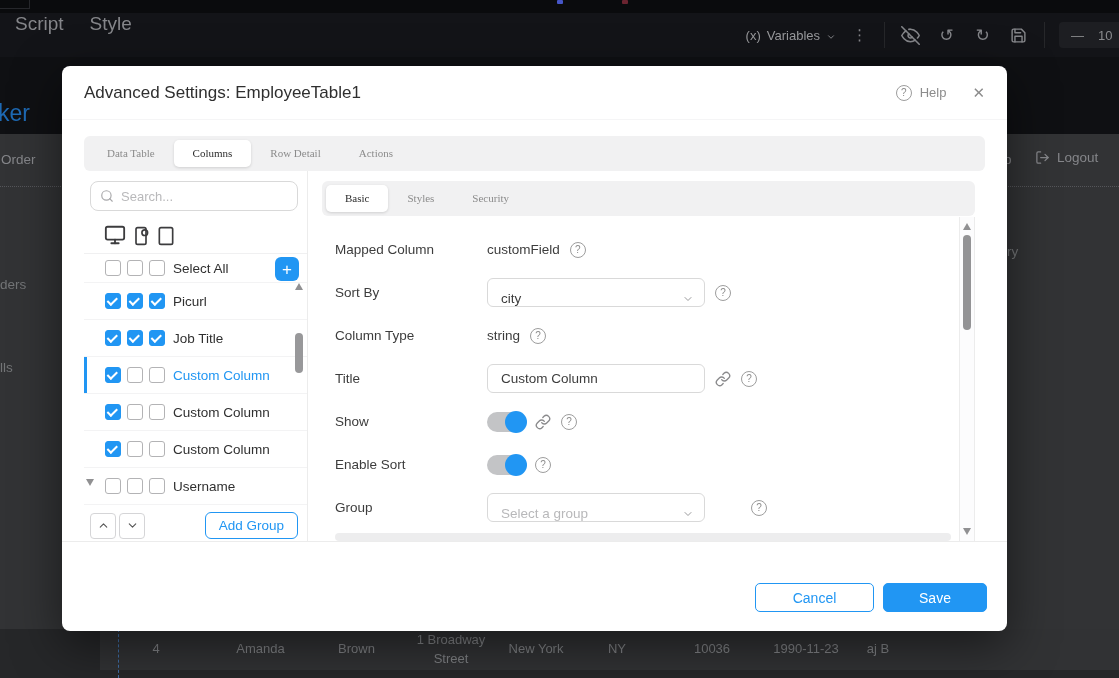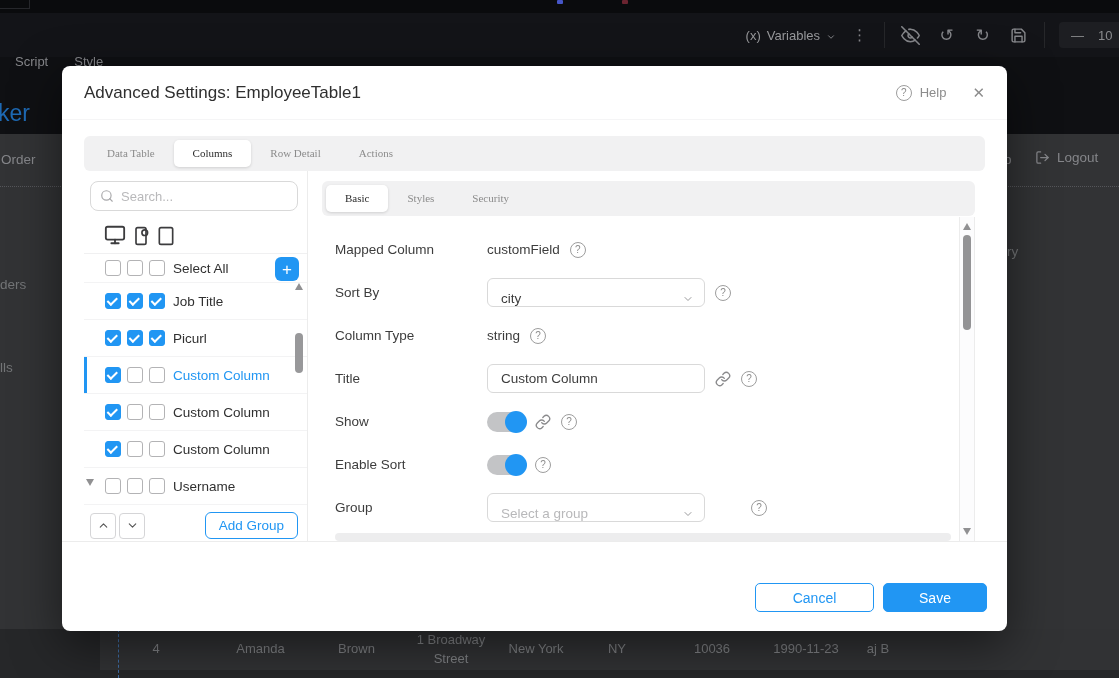--- a/index.html
+++ b/index.html
@@ -7,22 +7,22 @@
   body { margin:0; background:#000; }
   .stage { position:relative; width:1119px; height:678px; overflow:hidden;
            background:#323335; font-family:"Liberation Sans", sans-serif; }
 
   
   .topstrip { position:absolute; top:0; left:0; right:0; height:13px; background:#0a0b0d; z-index:2; }
   .tabstub { position:absolute; left:0; top:0; width:30px; height:9px;
              border-right:1px solid #26272b; border-bottom:1px solid #26272b; }
   .tinydot { position:absolute; top:0; width:6px; height:4px; border-radius:1px; }
   .toolbar { position:absolute; top:13px; left:0; right:0; height:44px; background:#131418; z-index:2; }
-  .tb-left { position:absolute; left:15px; top:12px; height:44px; display:flex; gap:26px; align-items:flex-end;
-             font-size:13px; color:#85868a; }
+  .tb-left { position:absolute; left:15px; top:0; height:44px; display:flex; gap:26px; align-items:flex-start;
+             font-size:19px; color:#85868a; }
   .tb-left span { cursor:default; }
   .tb-right { position:absolute; right:-26px; top:0; height:44px; display:flex; align-items:center; color:#8a8b8e; }
   .vars { display:flex; align-items:center; gap:6px; font-size:13px; color:#98999c; }
   .vars .vchev { width:10px; height:10px; }
   .kebab { font-size:15px; margin:0 16px; color:#85868a; letter-spacing:1px; }
   .tb-div { width:1px; height:26px; background:#26272a; }
   .tb-icons { display:flex; align-items:center; gap:17px; margin:0 16px; }
   .tb-icons .ic { width:19px; height:19px; color:#85868a; display:flex; align-items:center; justify-content:center; }
   .tb-icons .glyph { font-size:17px; line-height:1; }
   .zoom-pill { background:#1d1e22; border-radius:4px; height:26px; display:flex; align-items:center;
@@ -277,27 +277,27 @@
           <span class="cb"></span>
           <span class="cb"></span>
           <span class="srow-label">Select All</span>
           <span class="addcol">+</span>
         </div>
         <div id="side-rows">
             <div class="srow">
               <span class="cb on"></span>
               <span class="cb on"></span>
               <span class="cb on"></span>
+              <span class="srow-label">Picurl</span>
+            </div>
+            <div class="srow">
+              <span class="cb on"></span>
+              <span class="cb on"></span>
+              <span class="cb on"></span>
               <span class="srow-label">Job Title</span>
-            </div>
-            <div class="srow">
-              <span class="cb on"></span>
-              <span class="cb on"></span>
-              <span class="cb on"></span>
-              <span class="srow-label">Picurl</span>
             </div>
             <div class="srow sel">
               <span class="cb on"></span>
               <span class="cb"></span>
               <span class="cb"></span>
               <span class="srow-label">Custom Column</span>
             </div>
             <div class="srow">
               <span class="cb on"></span>
               <span class="cb"></span>

